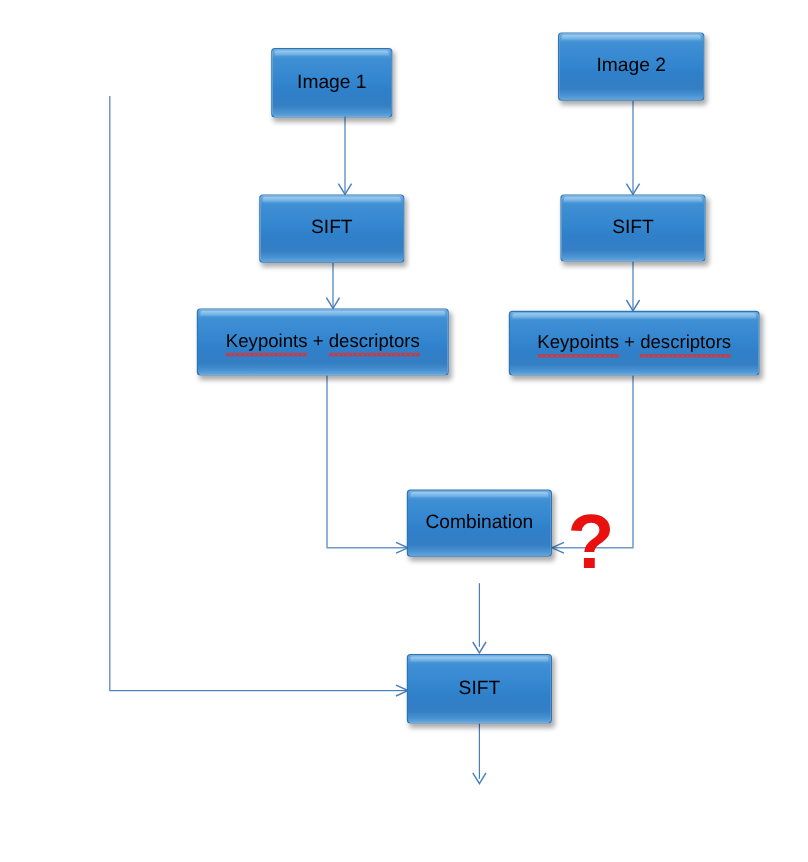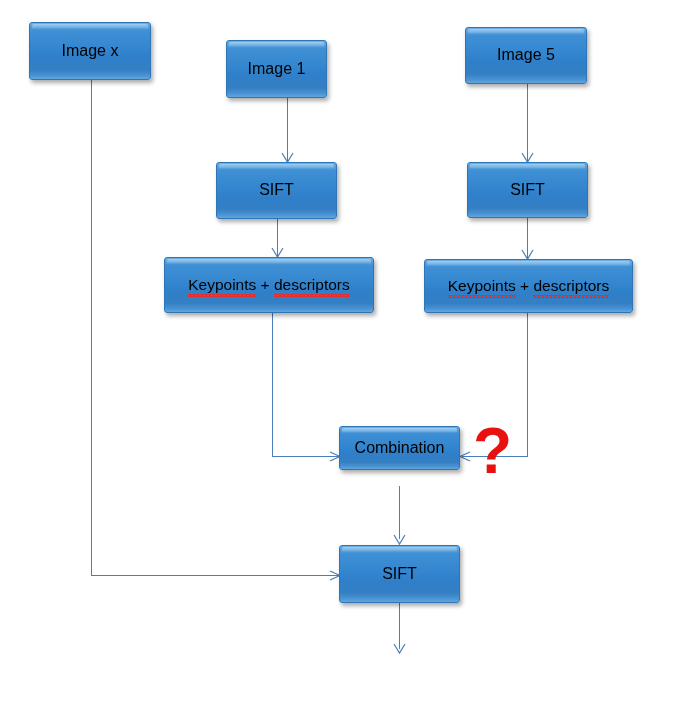--- a/index.html
+++ b/index.html
@@ -170,49 +170,46 @@
       </svg>
   </div>
 
   <div class="conn v" style="left:399px; top:603px; height:46px;"></div>
   <div class="arrow" style="left:393px; top:643px;">
     <svg width="13" height="12" viewBox="0 0 13 12">
         <polyline points="1,1 6.5,10 12,1" fill="none" stroke="#4a7ebb" stroke-width="1.2"></polyline>
       </svg>
   </div>
 
-  <div class="node fs16" style="left:29px; top:22px; width:122px; height:58px;">
-    <span class="label">Image x</span>
-  </div>
 
   <div class="node fs16" style="left:226px; top:40px; width:101px; height:58px;align-items:center;">
     <span class="label">Image 1</span>
   </div>
 
   <div class="node fs16" style="left:465px; top:27px; width:122px; height:57px;">
-    <span class="label">Image 5</span>
+    <span class="label">Image 2</span>
   </div>
 
   <div class="node fs16" style="left:216px; top:162px; width:121px; height:57px;">
     <span class="label">SIFT</span>
   </div>
 
   <div class="node fs16" style="left:467px; top:162px; width:121px; height:56px;">
     <span class="label">SIFT</span>
   </div>
 
   <div class="node fs15" style="left:164px; top:257px; width:210px; height:56px;">
     <span class="label"><span class="squig">Keypoints</span> + <span class="squig">descriptors</span></span>
   </div>
 
   <div class="node fs15" style="left:424px; top:259px; width:209px; height:54px;">
     <span class="label"><span class="squig">Keypoints</span> + <span class="squig">descriptors</span></span>
   </div>
 
-  <div class="node fs16" style="left:339px; top:426px; width:121px; height:44px;">
+  <div class="node fs16" style="left:339px; top:408px; width:121px; height:56px;">
     <span class="label">Combination</span>
   </div>
 
   <div class="node fs16" style="left:339px; top:545px; width:121px; height:58px;">
     <span class="label">SIFT</span>
   </div>
 
 
   <div id="question-mark" style="left:473px; top:419px;">?</div>
 

